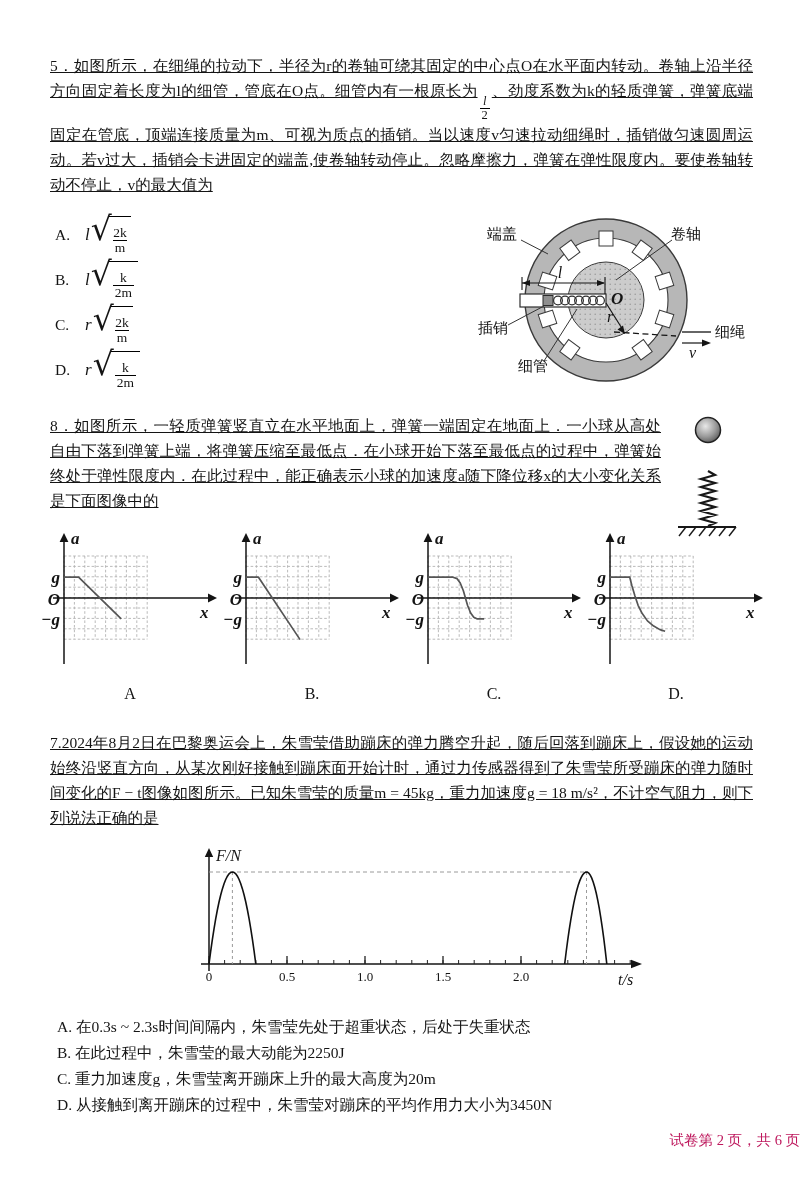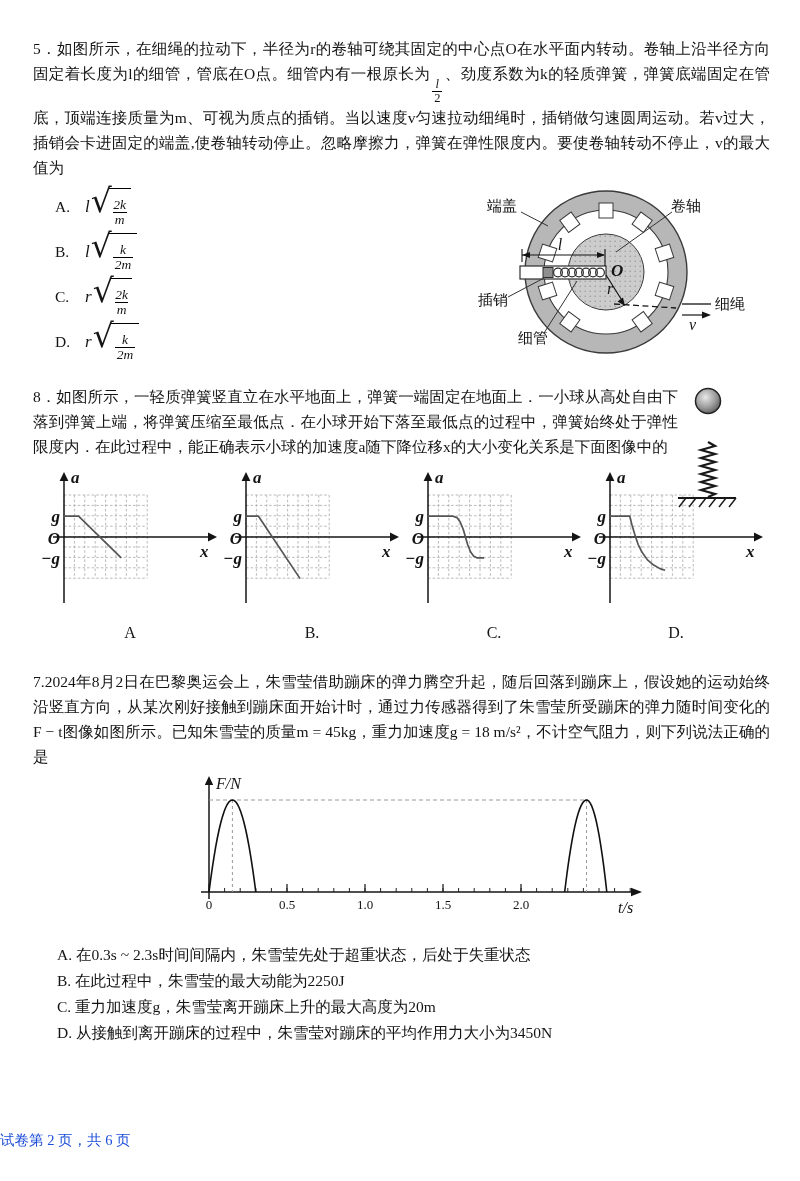--- a/index.html
+++ b/index.html
@@ -1,37 +1,37 @@
 <!DOCTYPE html>
 <html><head>
 <meta charset="utf-8">
 <style>
   html,body{margin:0;padding:0;background:#e8e8e8;}
   .page{position:relative;width:800px;height:1181px;margin:0 auto;background:#ffffff;
         font-family:"Liberation Serif","DejaVu Serif",serif;color:#141414;
         font-size:15.5px;line-height:25px;overflow:hidden;}
   .content{padding:36px 30px 0 33px;}
-  p.qtext{margin:0;text-align:justify;}
+  p.qtext{margin:17px;text-align:justify;text-decoration:underline;}
   
   .ifrac{display:inline-flex;flex-direction:column;vertical-align:-9px;line-height:1.05;
          text-align:center;margin:0 2px;}
   .ifrac .n{font-size:12.5px;font-style:italic;padding:0 2px;}
   .ifrac .d{font-size:12.5px;border-top:1.1px solid #000;padding:0 2px;}
   
   .q5-body{position:relative;margin-top:6px;height:182px;}
   .q5-options{list-style:none;margin:0;padding:0 0 0 22px;}
   .q5-options li{display:flex;align-items:center;height:40px;margin-bottom:5px;}
   .opt-label{width:30px;}
   .coef{font-style:italic;font-size:17px;margin-right:1px;}
   .sqrt{display:inline-flex;align-items:flex-start;}
   .sqrt .rad{font-family:"DejaVu Sans",sans-serif;font-size:33px;line-height:30px;
              font-weight:400;margin-right:-3px;}
   .sqrt .under{border-top:1.5px solid #000;margin-top:2px;padding:2px 4px 0 4px;}
   .frac2{display:inline-flex;flex-direction:column;align-items:center;line-height:1.05;
-         font-size:13.5px;font-style:italic;}
+         font-size:13.5px;}
   .frac2 .d{border-top:1.2px solid #000;padding:0 2px;}
   .fig5{position:absolute;right:6px;top:-6px;}
   
   .q6{position:relative;margin-top:16px;}
   .q6 p.qtext{padding-right:92px;}
   .fig6{position:absolute;right:28px;top:2px;}
   .graphs-row{display:flex;gap:4px;margin:10px 0 0 8px;}
   .graph-cell{width:178px;}
   .mini-label{text-align:center;font-size:16px;margin-top:2px;}
   
@@ -39,22 +39,22 @@
   .chart-wrap{margin:6px 0 10px 158px;}
   .q7-options{list-style:none;margin:4px 0 0 0;padding:0 0 0 24px;}
   .q7-options li{margin-bottom:1px;}
   
   .var{font-family:"Liberation Serif",serif;font-style:italic;font-size:16px;fill:#141414;}
   .varb{font-family:"Liberation Serif",serif;font-style:italic;font-size:17px;font-weight:bold;fill:#141414;}
   .cjk{font-family:"Liberation Serif",serif;font-size:15px;fill:#141414;}
   .tick-label{font-family:"Liberation Serif",serif;font-size:13px;fill:#141414;}
   .axis{stroke:#141414;stroke-width:1.5;}
   .thin{stroke:#333;stroke-width:1;}
-  footer{position:absolute;bottom:28px;left:0;width:100%;text-align:left;
-         font-size:14.5px;color:#1d4ed8;}
+  footer{position:absolute;bottom:28px;left:0;width:100%;text-align:right;
+         font-size:14.5px;color:#be185d;}
 </style>
 </head>
 <body>
 
 <div class="page">
  <div class="content">
 
   <section>
     <p class="qtext"><span>5．如图所示，在细绳的拉动下，半径为r的卷轴可绕其固定的中心点O在水平面内转动。卷轴上沿半径方向固定着长度为l的细管，管底在O点。细管内有一根原长为</span><span class="ifrac">
             <span class="n">l</span>

